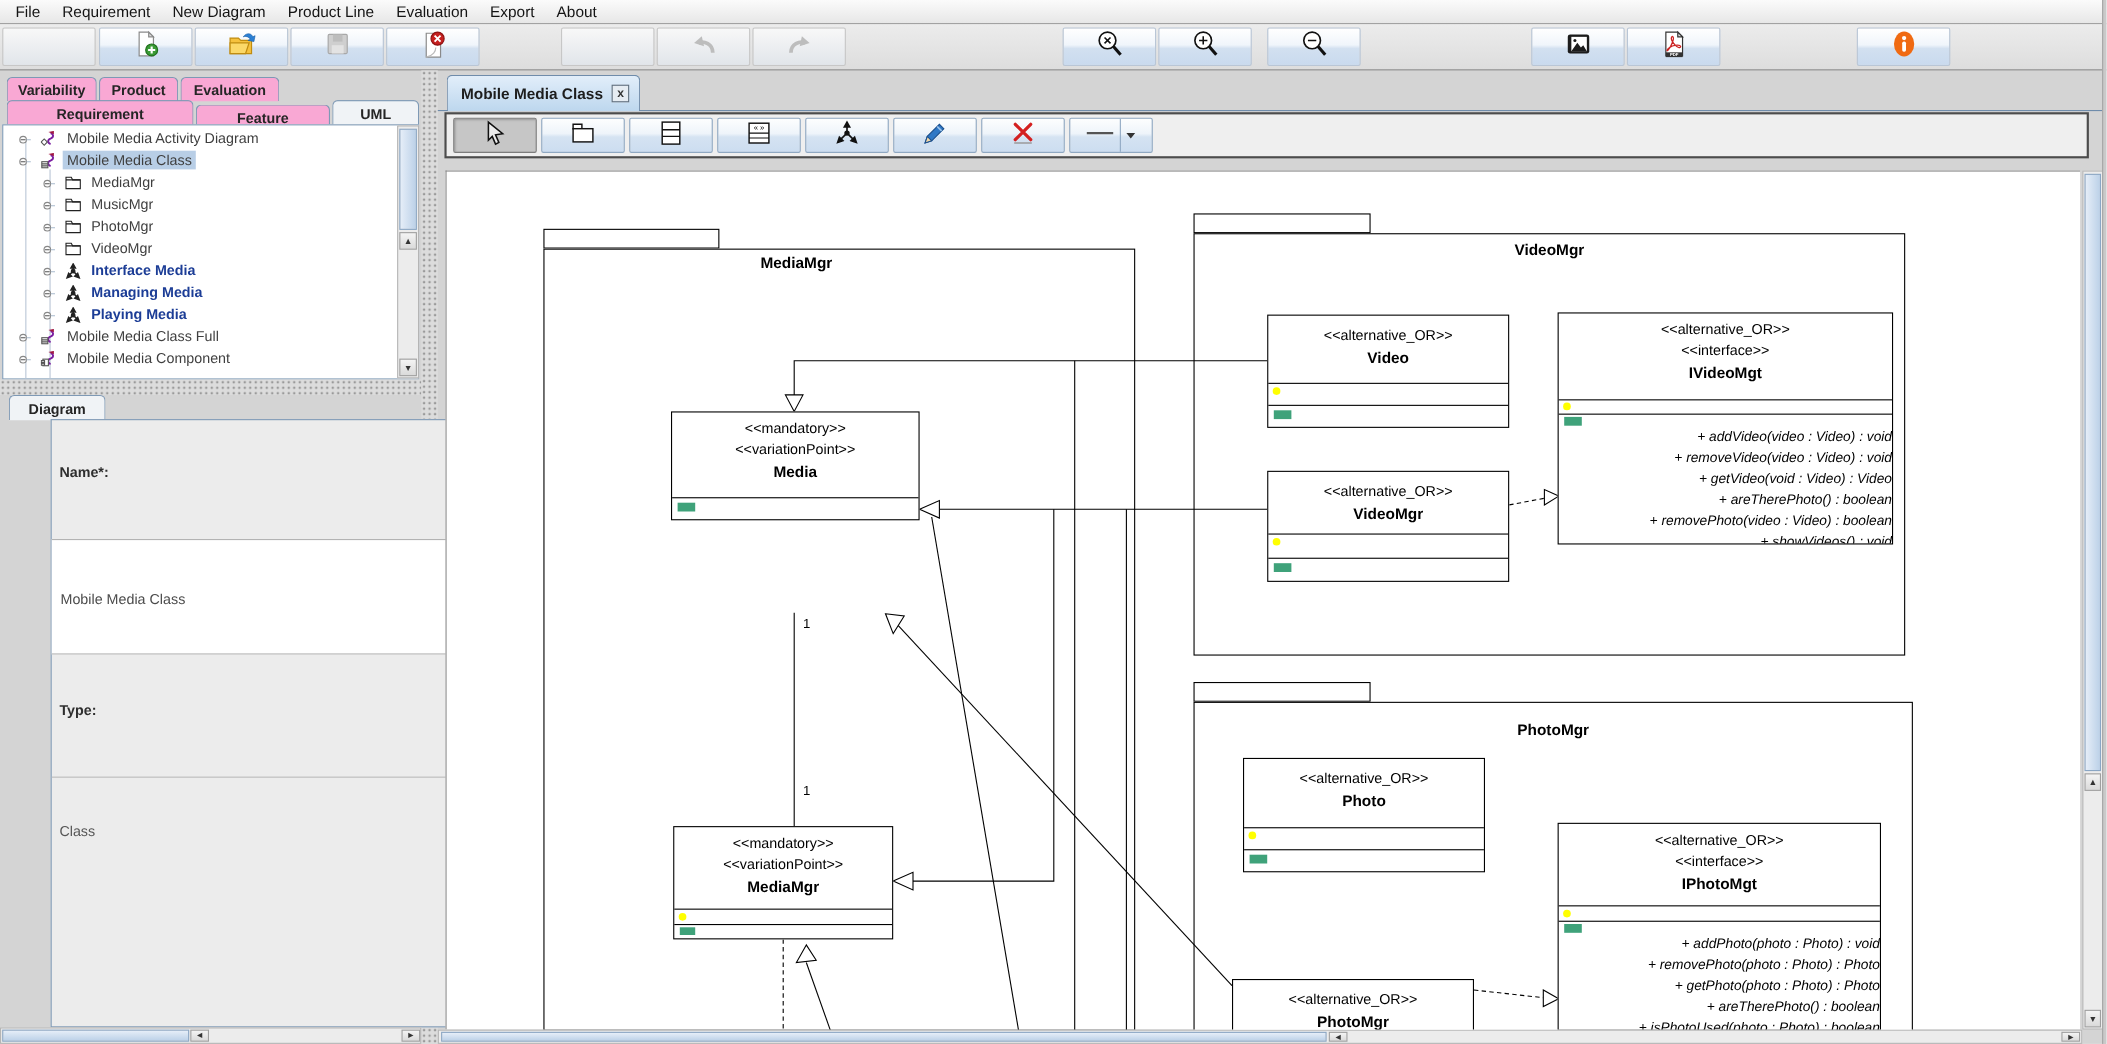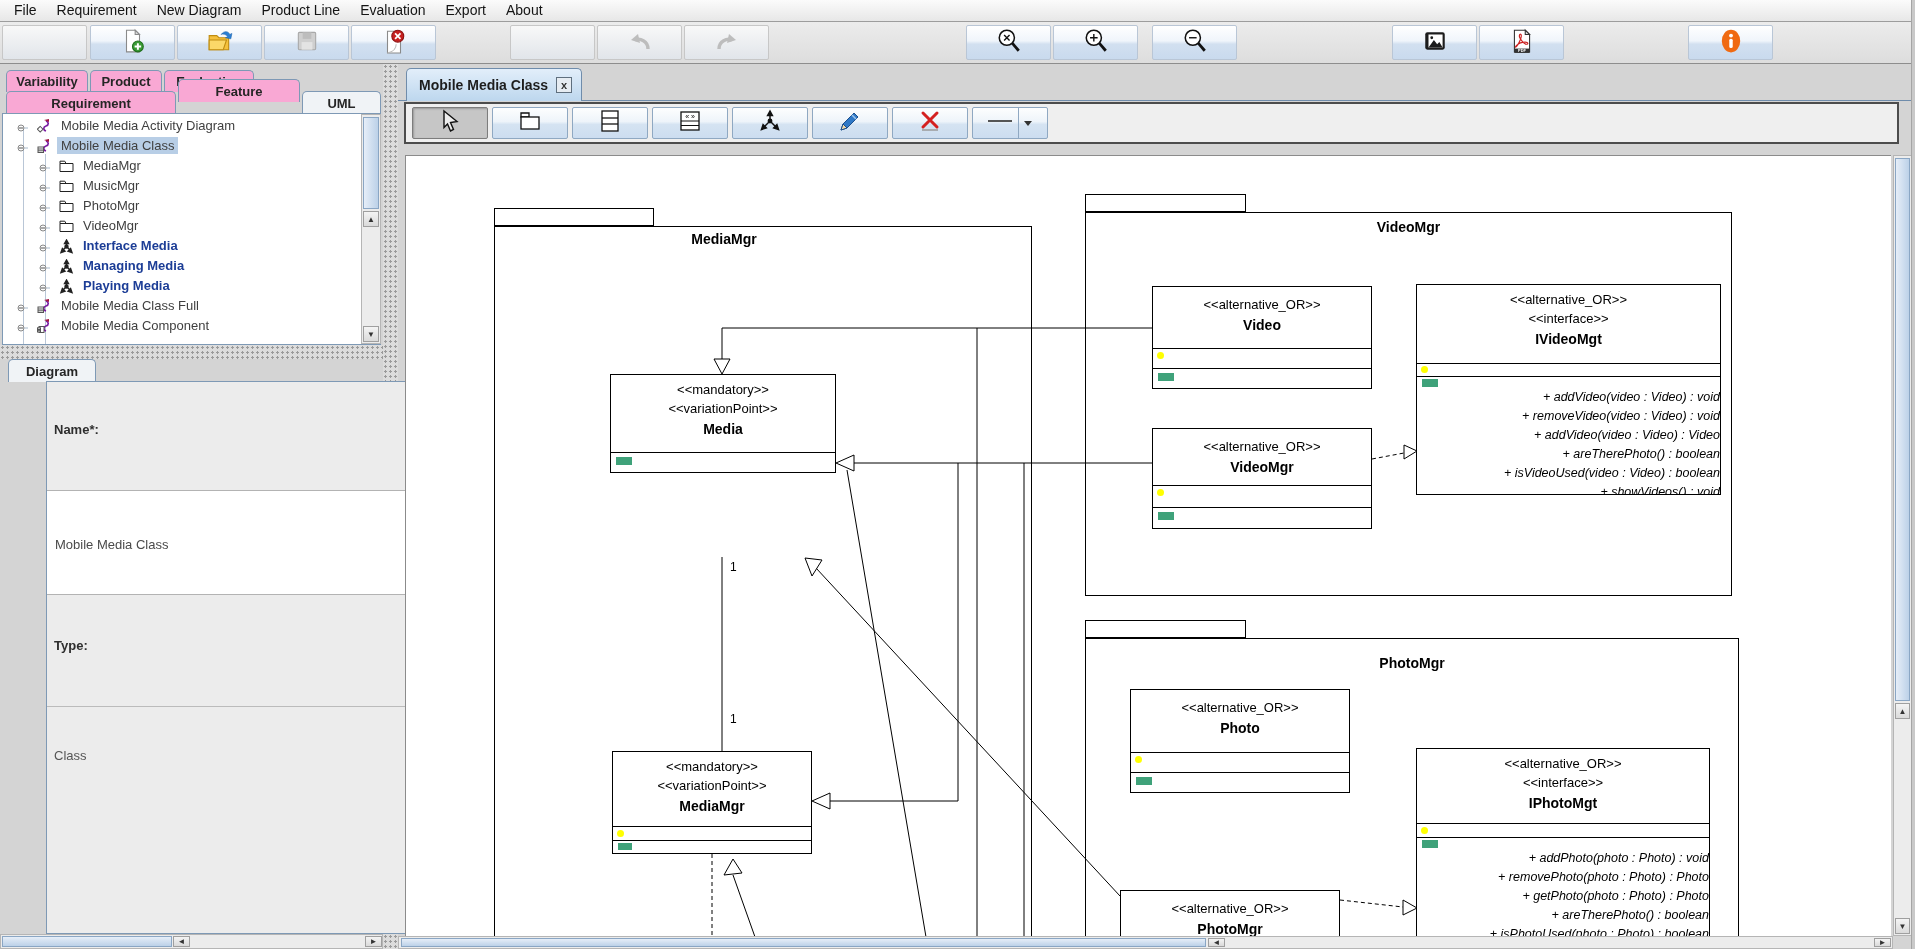--- a/index.html
+++ b/index.html
@@ -207,21 +207,21 @@
   </div>
 <div class="tab" style="left:90px;top:70px;width:72px;height:22px">
     <span>Product</span>
   </div>
 <div class="tab" style="left:164px;top:70px;width:90px;height:22px">
     <span>Evaluation</span>
   </div>
 <div class="tab" style="left:6px;top:91px;width:170px;height:23px">
     <span>Requirement</span>
   </div>
-<div class="tab" style="left:178px;top:79px;width:122px;height:23px">
+<div class="tab" style="left:178px;top:95px;width:122px;height:23px">
     <span>Feature</span>
   </div>
 <div class="tab sel" style="left:302px;top:91px;width:79px;height:23px">
     <span>UML</span>
   </div>
 
 <div class="tree-box">
   <div class="t-guide" style="left:20px;top:12px;height:300px"></div>
   <div class="t-guide" style="left:42px;top:40px;height:250px"></div>
   <div id="tree-rows">
@@ -608,23 +608,23 @@
       <div class="uml-name">IVideoMgt</div>
     </div>
     <div class="cmp" style="height:13px">
         <span class="ydot" style="top:2px"></span>
       </div>
     <div class="cmp ops-i" style="height:117px">
         <span class="grect" style="top:2px"></span>
       <div class="members" style="padding-top:11px">
           <div class="member">+ addVideo(video : Video) : void</div>
           <div class="member">+ removeVideo(video : Video) : void</div>
-          <div class="member">+ addVideo(video : Video) : Video</div>
+          <div class="member">+ getVideo(void : Video) : Video</div>
           <div class="member">+ areTherePhoto() : boolean</div>
-          <div class="member">+ isVideoUsed(video : Video) : boolean</div>
+          <div class="member">+ removePhoto(video : Video) : boolean</div>
           <div class="member">+ showVideos() : void</div>
         </div>
     </div>
   </div>
 
   <div class="uml-class" style="left:724px;top:533px;width:220px">
     <div class="uml-title nopad" style="height:63px">
       <div>
           <div class="stereo">&lt;&lt;alternative_OR&gt;&gt;</div>
         </div>

